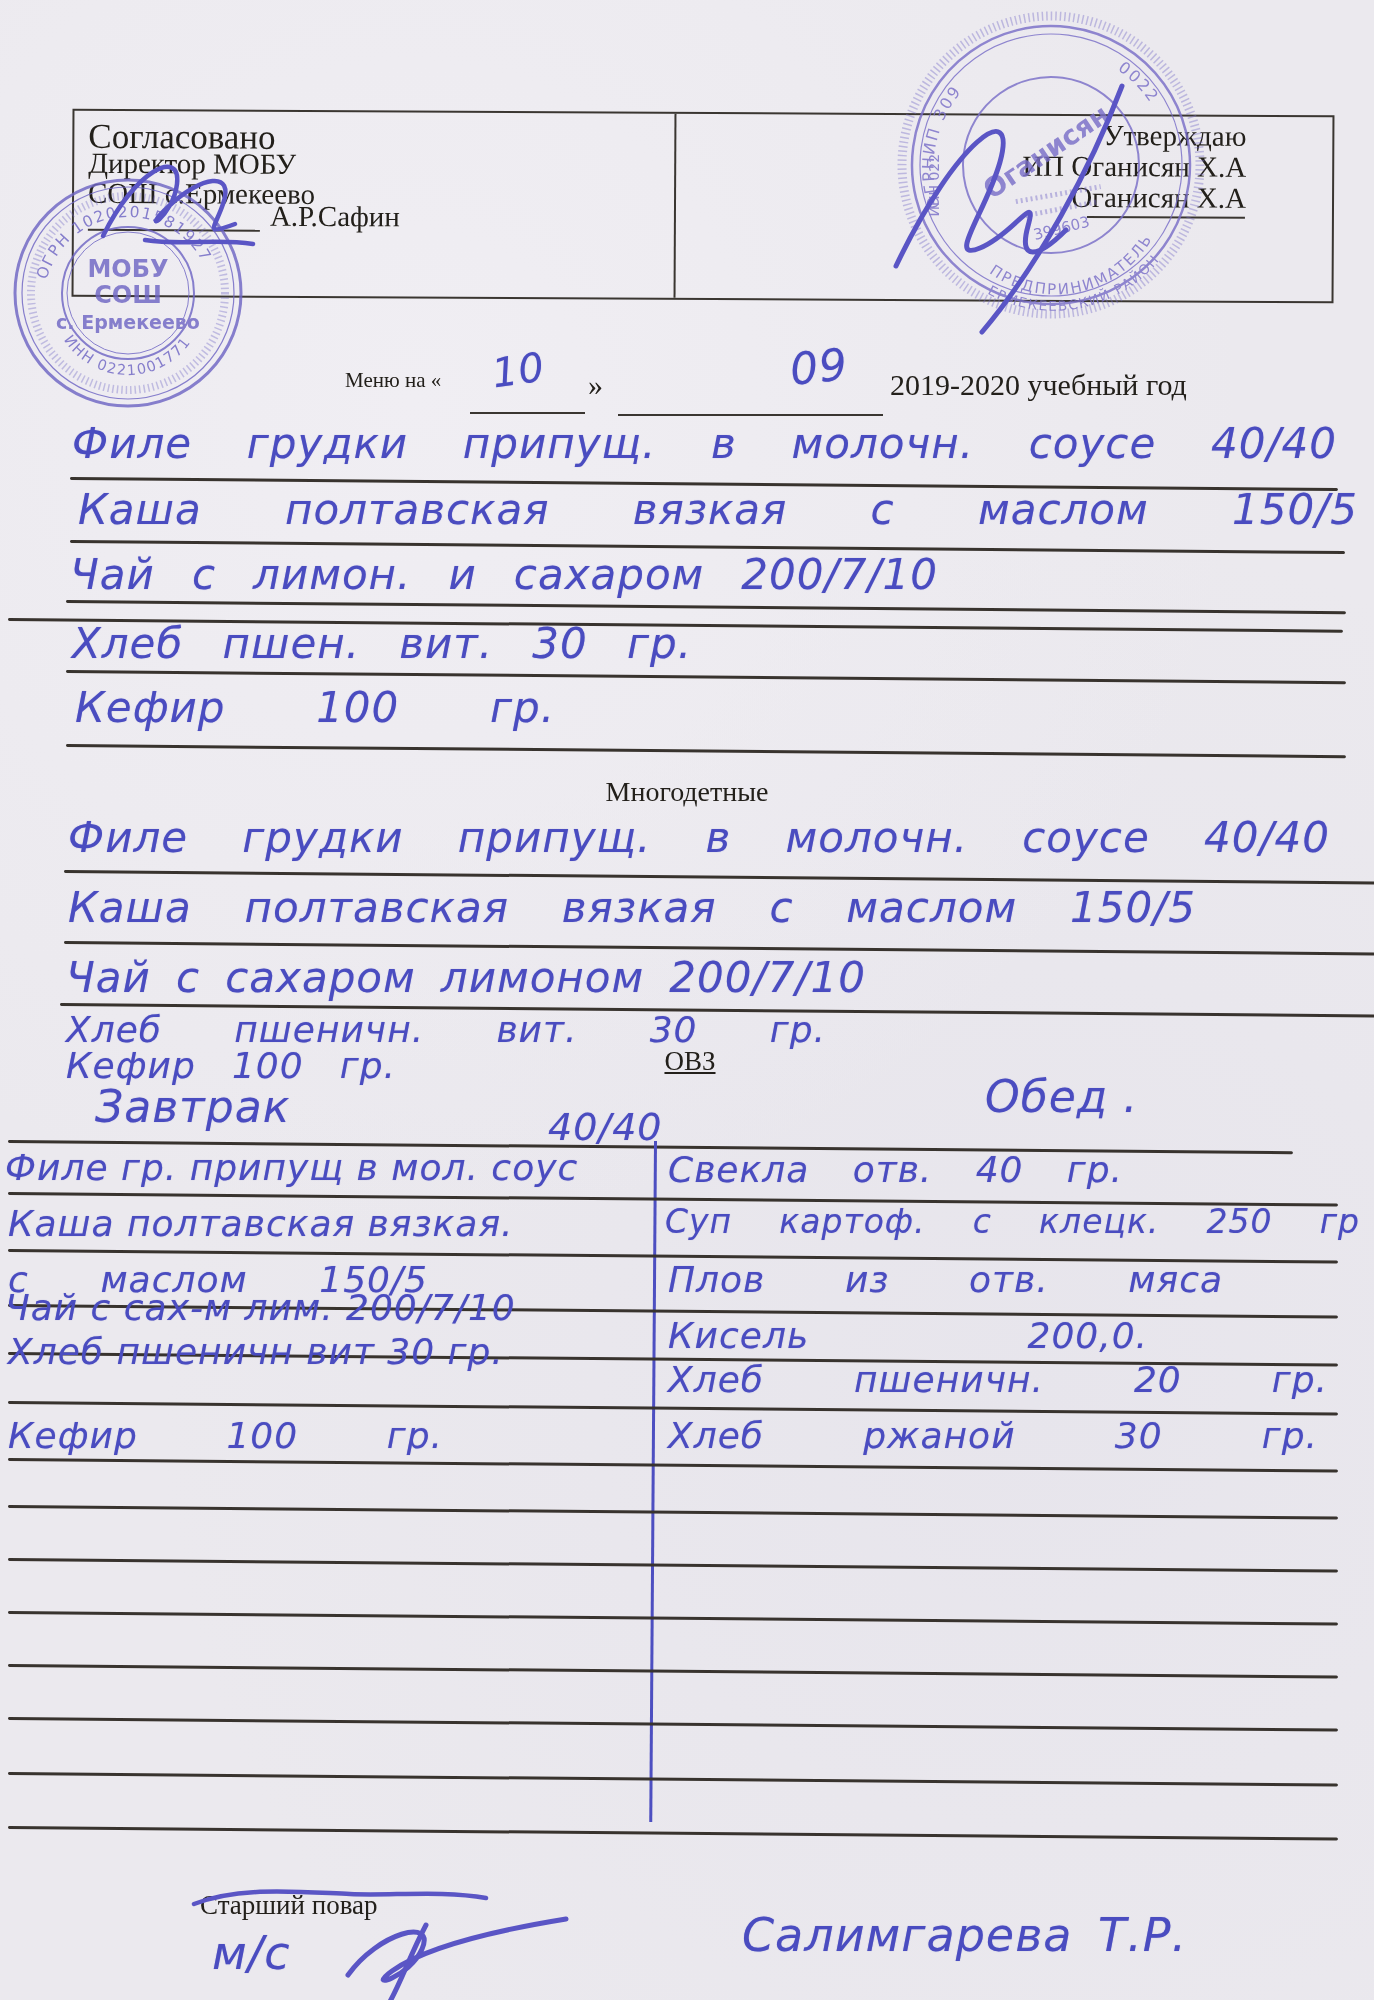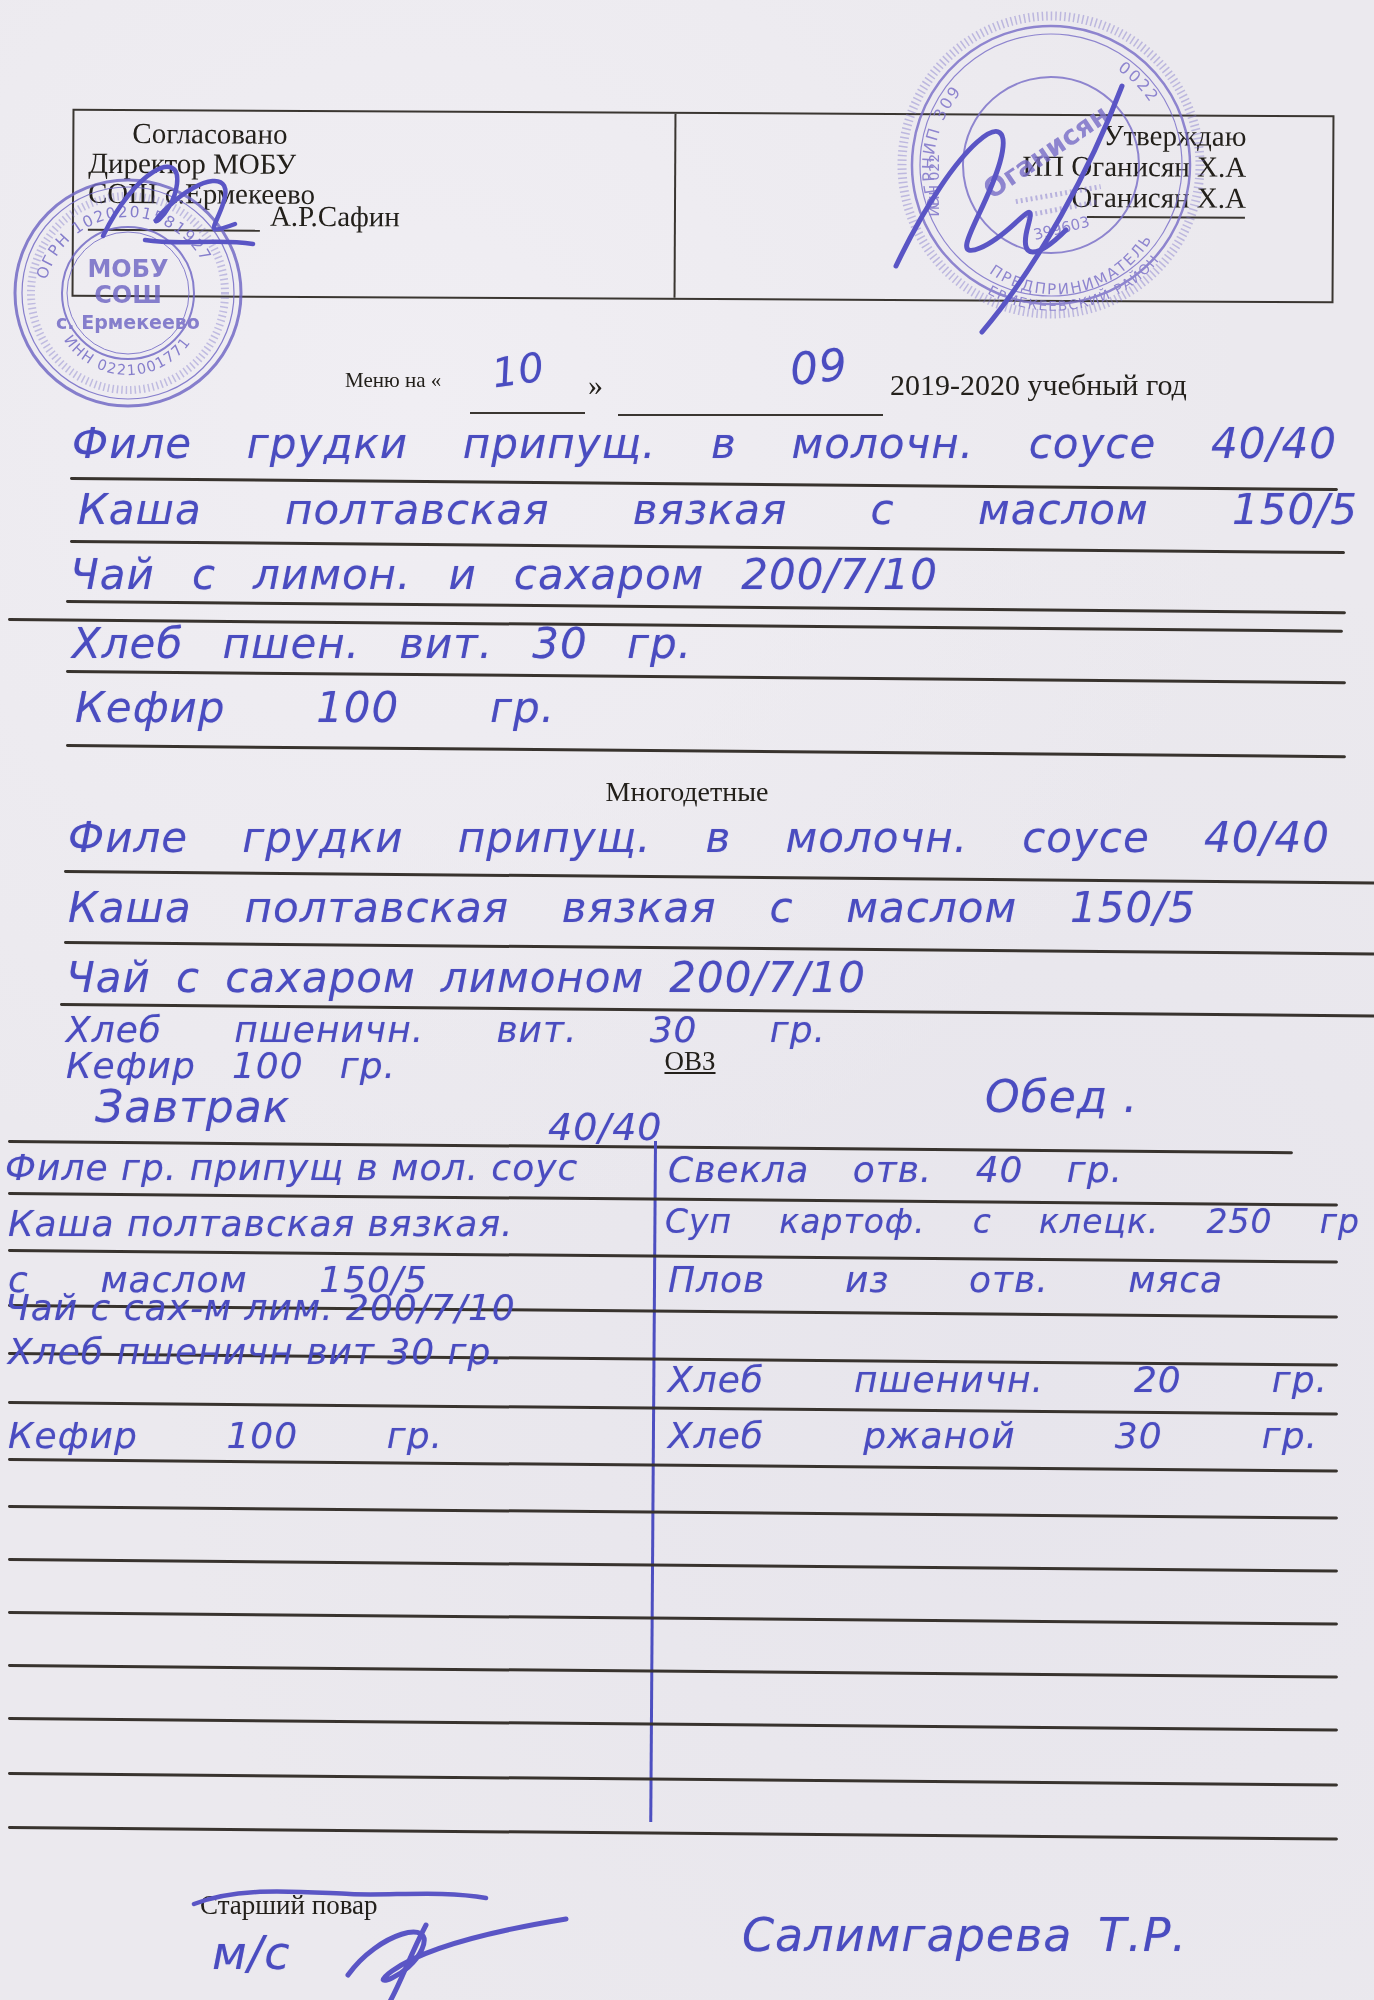--- a/index.html
+++ b/index.html
@@ -28,21 +28,21 @@
 </style>
 </head>
 <body>
 
 <div class="page">
 
   <div class="apptable">
     <div class="vdiv"></div>
 
     <div>
-      <div class="pr" style="left:14px;top:6px;font-size:29px;margin-left:44px;">Согласовано</div>
+      <div class="pr" style="left:14px;top:6px;font-size:35px;">Согласовано</div>
       <div class="pr" style="left:14px;top:36px;font-size:29px;">Директор МОБУ</div>
       <div class="pr" style="left:14px;top:66px;font-size:29px;">СОШ с.Ермекеево</div>
       <div class="thinline" style="left:14px;top:118px;width:172px;"></div>
       <div class="pr" style="left:196px;top:88px;font-size:29px;">А.Р.Сафин</div>
     </div>
 
     <div style="position:absolute;right:86px;top:4px;width:420px;text-align:right;">
       <div class="pr" style="position:static;display:block;font-size:29px;line-height:31px;">Утверждаю</div>
       <div class="pr" style="position:static;display:block;font-size:29px;line-height:31px;">ИП Оганисян Х.А</div>
       <div class="pr" style="position:static;display:block;font-size:29px;line-height:31px;">Оганисян Х.А</div>
@@ -177,20 +177,21 @@
 
   <div class="hw" style="left:8px;top:1204px;font-size:36px;">Каша полтавская вязкая.</div>
   <div class="hw j" style="left:665px;top:1204px;width:695px;font-size:33px;">Суп картоф. с клецк. 250 гр</div>
   <div class="rule" style="left:8px;top:1249px;width:1330px;"></div>
 
   <div class="hw j" style="left:8px;top:1260px;width:420px;font-size:36px;">с маслом 150/5</div>
   <div class="hw j" style="left:668px;top:1260px;width:555px;font-size:36px;">Плов из отв. мяса</div>
   <div class="rule" style="left:8px;top:1304px;width:1330px;"></div>
 
   <div class="hw" style="left:5px;top:1288px;font-size:36px;">Чай с сах-м лим. 200/7/10</div>
+  <div class="hw j" style="left:668px;top:1316px;width:480px;font-size:36px;">Кисель 200,0.</div>
   <div class="rule" style="left:8px;top:1352px;width:1330px;"></div>
 
   <div class="hw" style="left:8px;top:1332px;font-size:36px;">Хлеб пшеничн вит 30 гр.</div>
   <div class="hw j" style="left:668px;top:1360px;width:660px;font-size:36px;">Хлеб пшеничн. 20 гр.</div>
   <div class="rule" style="left:8px;top:1401px;width:1330px;"></div>
 
   <div class="hw j" style="left:8px;top:1416px;width:435px;font-size:36px;">Кефир 100 гр.</div>
   <div class="hw j" style="left:668px;top:1416px;width:650px;font-size:36px;">Хлеб ржаной 30 гр.</div>
   <div class="rule" style="left:8px;top:1458px;width:1330px;"></div>
 

